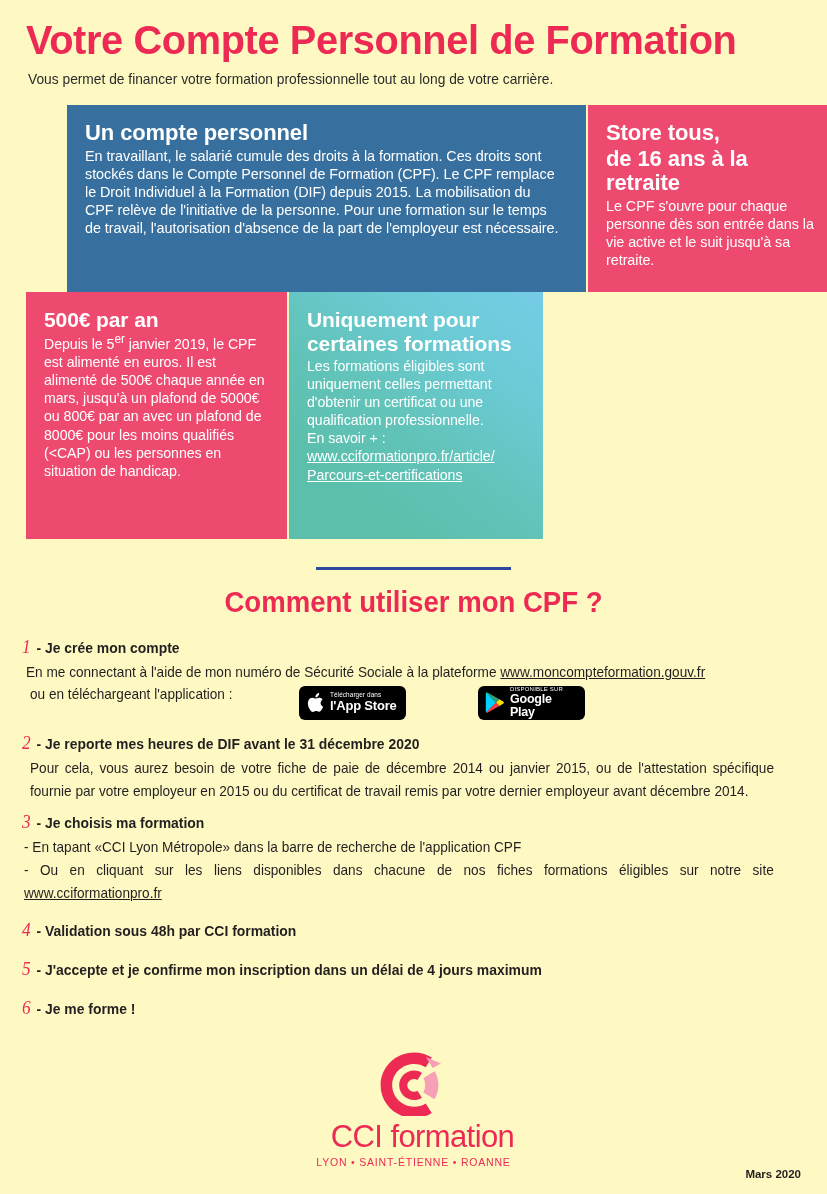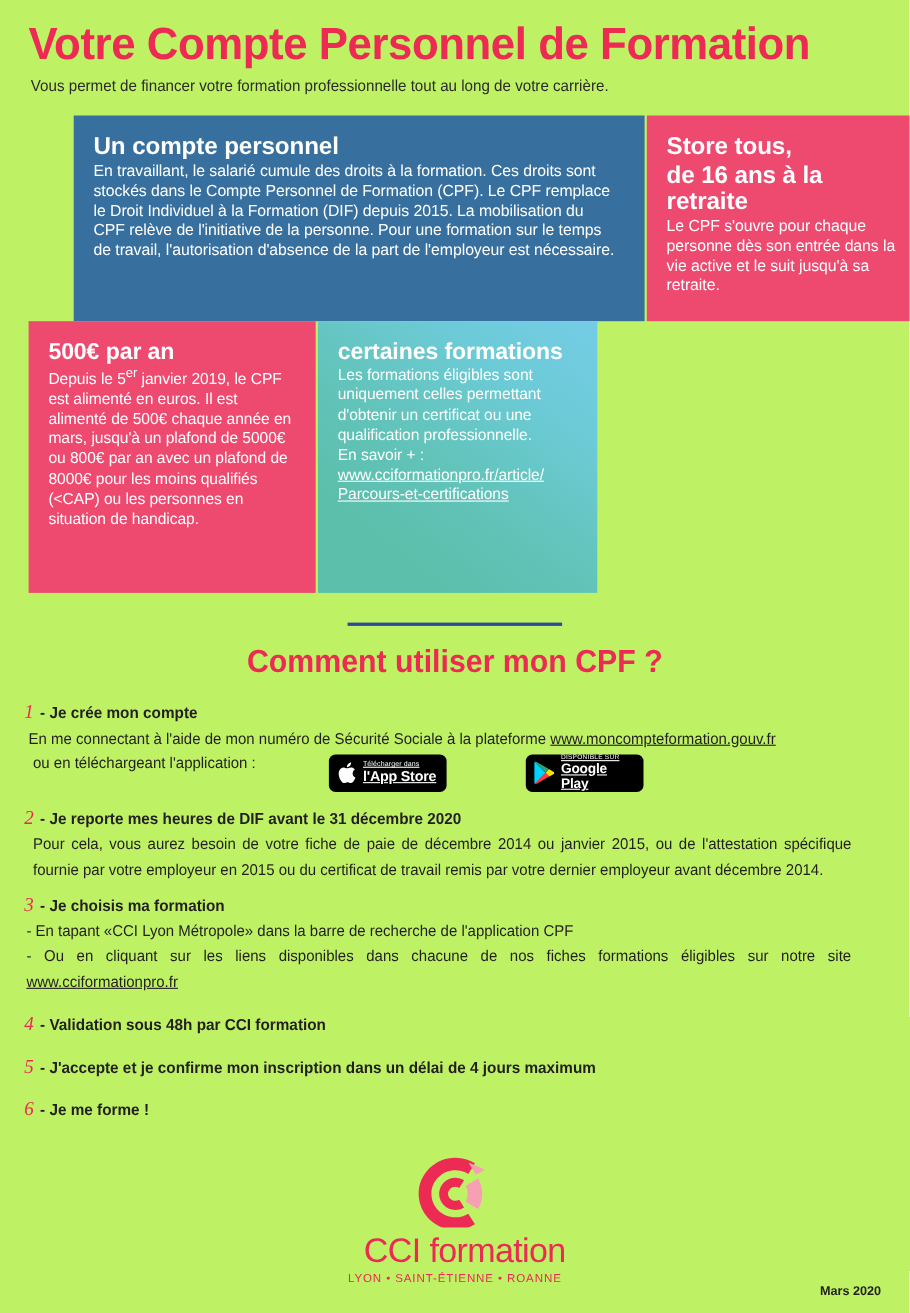--- a/index.html
+++ b/index.html
@@ -8,21 +8,21 @@
     padding: 0;
     background: #ffffff;
   }
   body {
     font-family: "Liberation Sans", sans-serif;
   }
   .page {
     position: relative;
     width: 827px;
     height: 1194px;
-    background: #bef264;
+    background: #fef9c3;
     overflow: hidden;
     box-sizing: border-box;
   }
 
   
   .header {
     padding: 18px 26px 0 26px;
   }
   .main-title {
     margin: 0;
@@ -190,21 +190,21 @@
     margin-left: 58px;
     padding: 0 8px;
   }
   .badge-google {
     width: 107px;
     height: 34px;
     margin-left: 72px;
     padding: 0 7px;
   }
   .badge .glyph { flex: 0 0 auto; display: flex; align-items: center; }
-  .badge .txt { margin-left: 6px; line-height: 1.05; text-decoration: underline; }
+  .badge .txt { margin-left: 6px; line-height: 1.05; }
   .badge .txt .small {
     display: block;
     font-size: 6.4px;
     letter-spacing: 0.1px;
   }
   .badge .txt .big {
     display: block;
     font-size: 13px;
     font-weight: bold;
     letter-spacing: -0.2px;
@@ -269,20 +269,21 @@
       </div>
     </div>
 
     <div class="row2">
       <div class="panel p-pink small">
         <h2>500€ par an</h2>
         <p class="narrow"><span>Depuis le 5</span><sup>er</sup><span> janvier 2019, le CPF est alimenté en euros. Il est alimenté de 500€ chaque année en mars, jusqu'à un plafond de 5000€ ou 800€ par an avec un plafond de 8000€ pour les moins qualifiés (&lt;CAP) ou les personnes en situation de handicap.</span></p>
       </div>
 
       <div class="panel p-gradient small">
+        <h2>Uniquement pour</h2>
         <h2>certaines formations</h2>
         <p class="narrow">Les formations éligibles sont uniquement celles permettant d'obtenir un certificat ou une qualification professionnelle.</p>
         <p class="narrow">En savoir +  :</p>
         <p class="narrow"><span class="link-underline">www.cciformationpro.fr/article/</span><br><span class="link-underline">Parcours-et-certifications</span></p>
       </div>
 
     </div>
   </div>
 
   <div class="divider-wrap">

